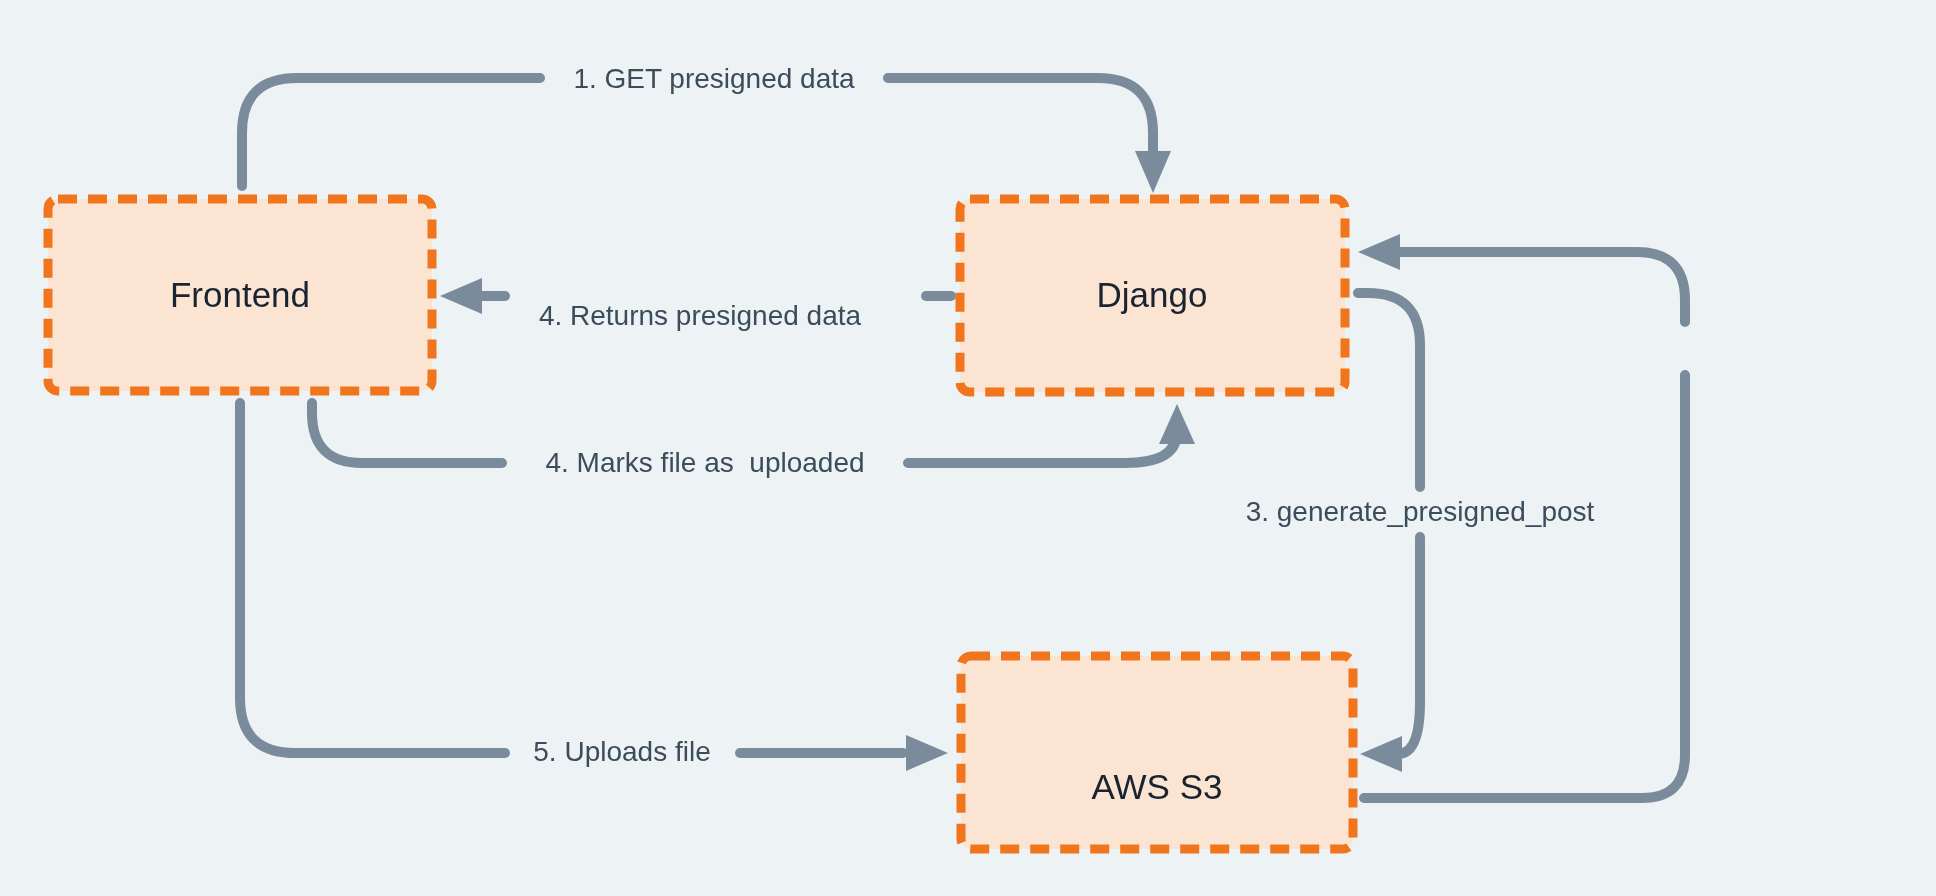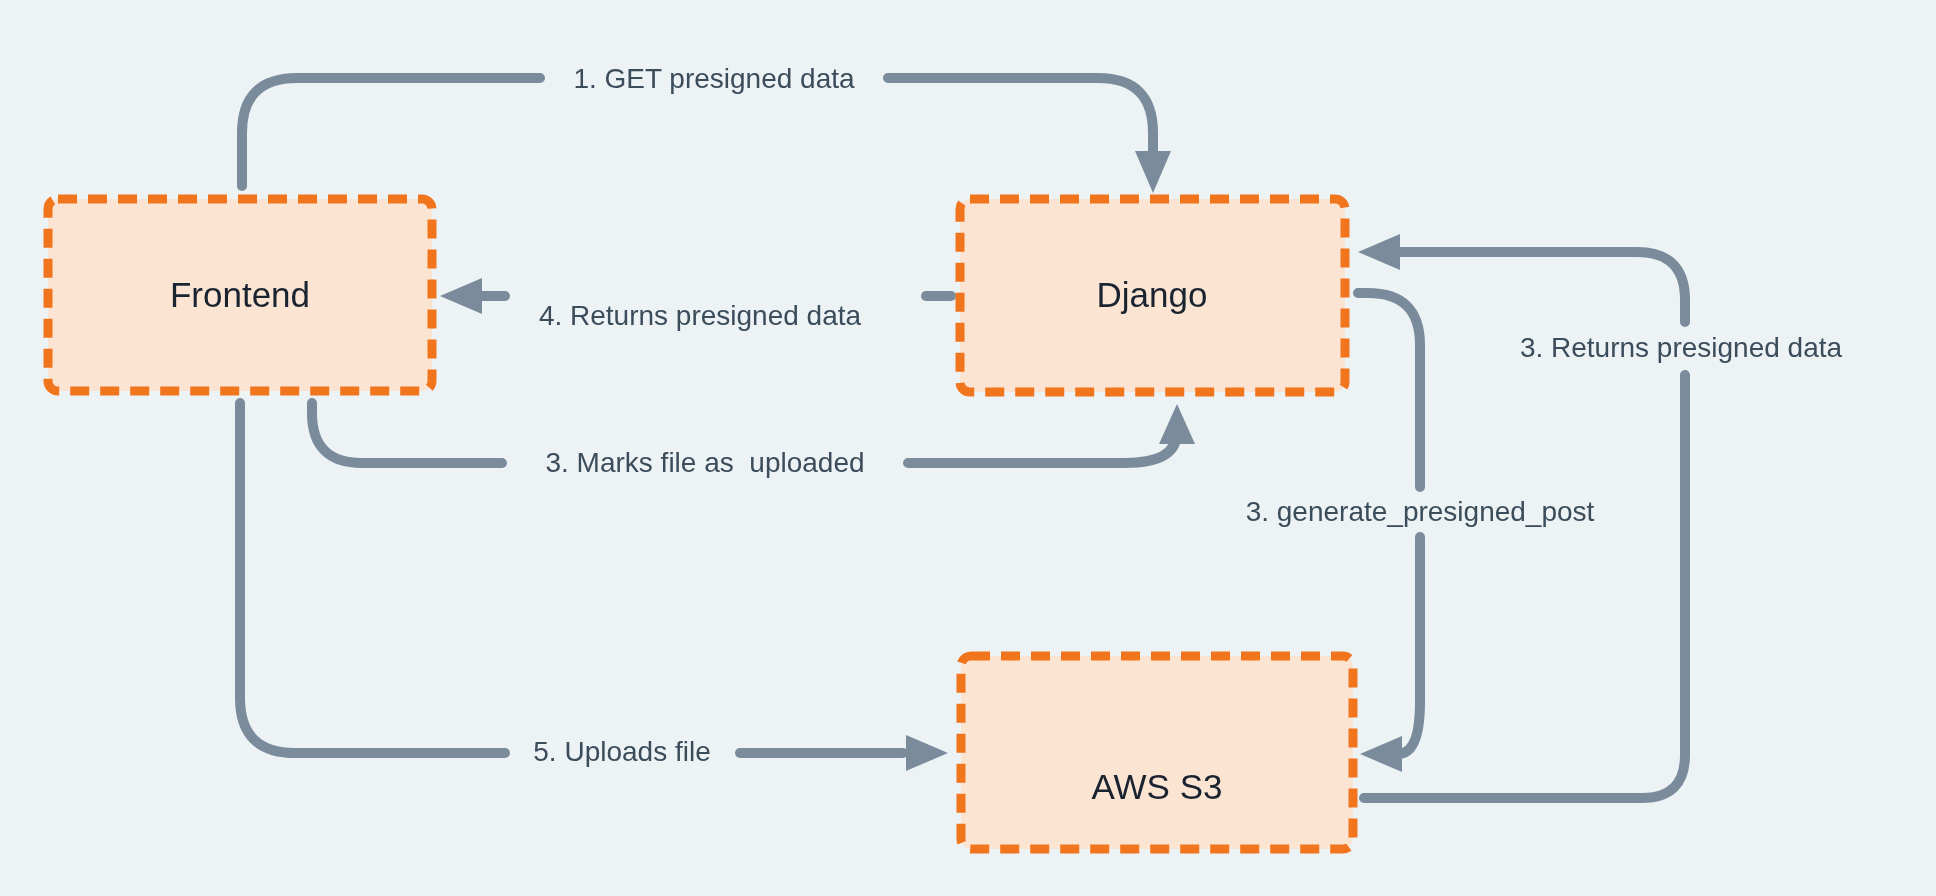--- a/index.html
+++ b/index.html
@@ -77,18 +77,17 @@
     <rect class="node-rect" x="960" y="199" width="385" height="193" rx="10"></rect>
     <rect class="node-rect" x="961" y="656" width="392" height="193" rx="10"></rect>
   </svg>
 
   <div class="node-label" style="left:240px;  top:295px;">Frontend</div>
   <div class="node-label" style="left:1152px; top:295px;">Django</div>
   <div class="node-label" style="left:1157px; top:787px;">AWS S3</div>
 
   <div class="label" style="left:714px;  top:79px;">1. GET presigned data</div>
   <div class="label" style="left:1420px; top:512px;">3. generate_presigned_post</div>
-  <div class="label" style="left:1681px; top:348px;">3. Returns presigned data</div>
   <div class="label" style="left:700px;  top:296px;margin-top:20px;">4. Returns presigned data</div>
   <div class="label" style="left:622px;  top:752px;text-align:center;">5. Uploads file</div>
-  <div class="label" style="left:705px;  top:463px;">3. Marks file as  uploaded</div>
+  <div class="label" style="left:705px;  top:463px;">4. Marks file as  uploaded</div>
 
 </div>
 
 </body></html>

